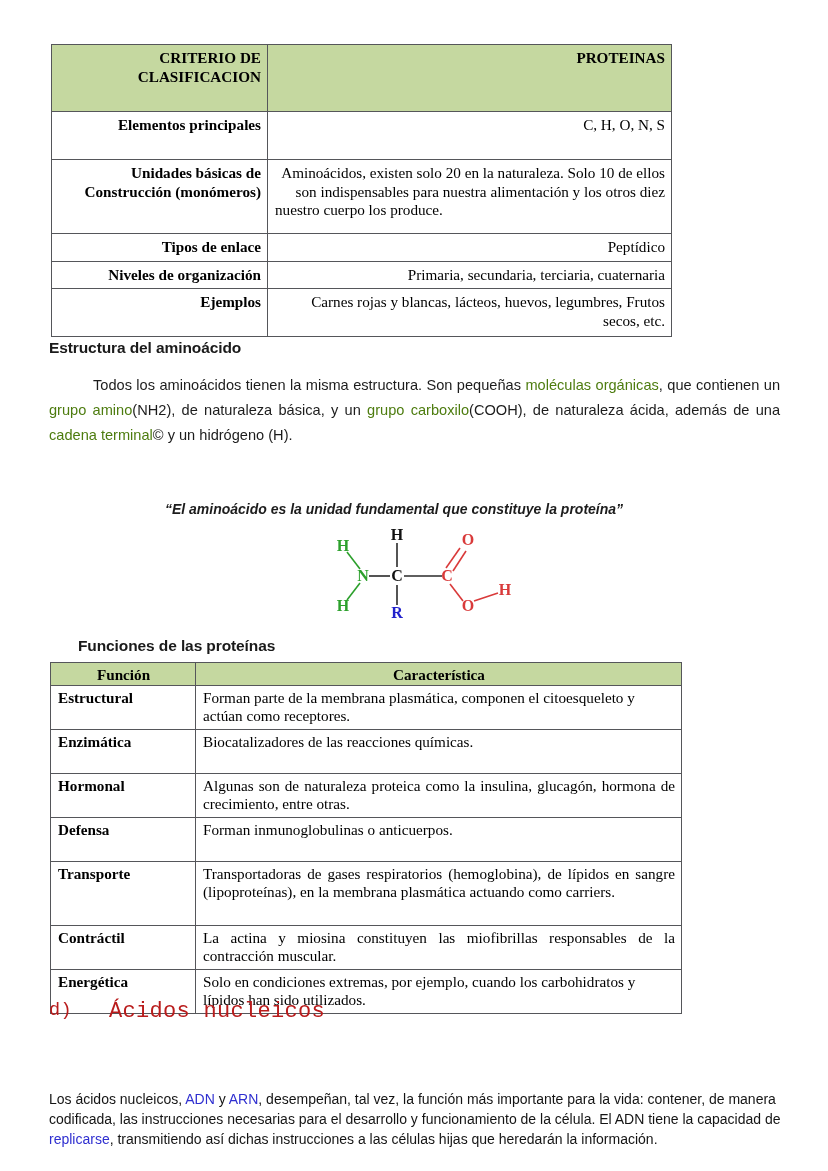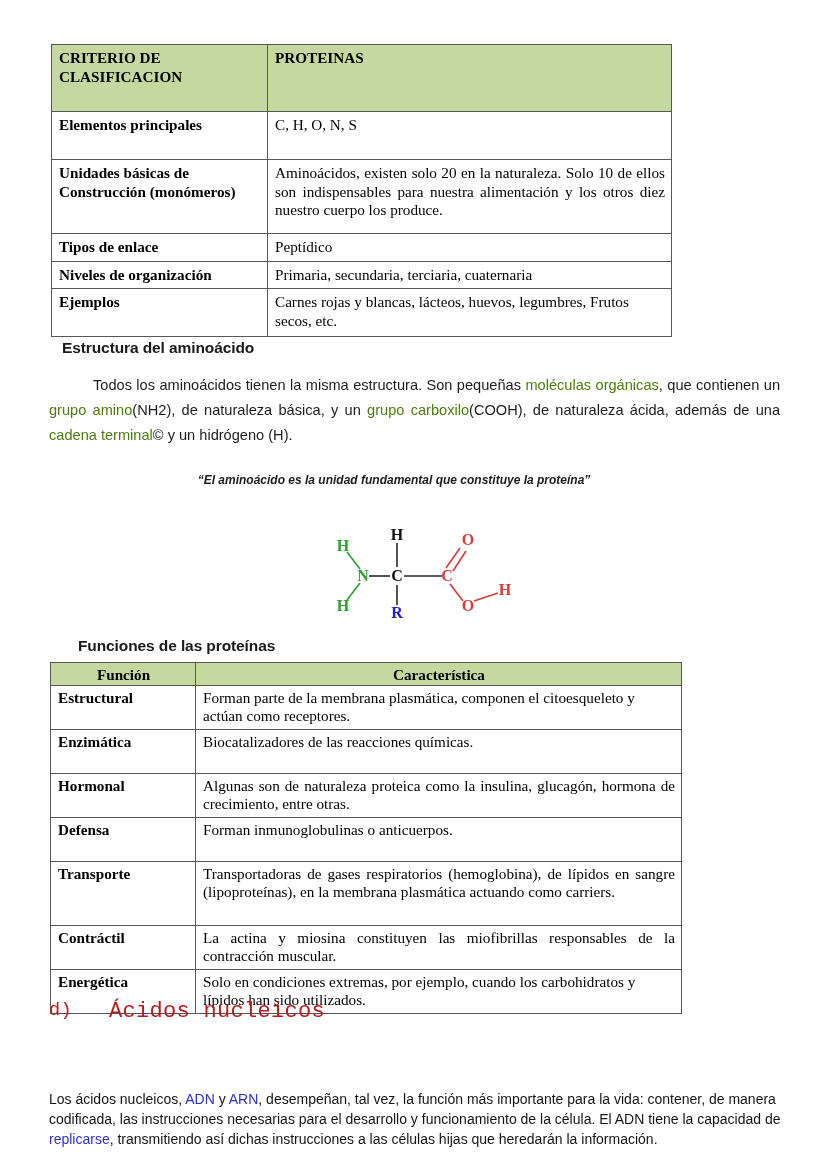--- a/index.html
+++ b/index.html
@@ -54,32 +54,32 @@
     text-align: center;
   }
 
   
   #table-criterio {
     position: absolute;
     left: 51px;
     top: 44px;
     width: 620px;
   }
-  #table-criterio td { padding-top: 4px; padding-bottom: 4px; }
+  #table-criterio td { padding-top: 4px; padding-bottom: 4px; text-align: right; }
 
   
   .sec-heading {
     position: absolute;
     font-family: "Liberation Sans", sans-serif;
     font-weight: bold;
     font-size: 15.5px;
     color: #1a1a1a;
     letter-spacing: -0.1px;
   }
-  #heading-estructura { left: 62px; top: 339px; }
+  #heading-estructura { left: 49px; top: 339px; }
   #heading-funciones  { left: 78px; top: 637px; }
 
   
   #para-estructura {
     position: absolute;
     left: 49px;
     top: 373px;
     width: 731px;
     font-family: "Liberation Sans", sans-serif;
     font-size: 14.6px;
@@ -91,27 +91,27 @@
   #para-estructura .indent { display: inline-block; width: 44px; }
   .kw {
     color: #4d7c0f;
     font-weight: normal;
   }
 
   
   #quote-aminoacido {
     position: absolute;
     left: 0;
-    top: 473px;
+    top: 501px;
     width: 788px;
     text-align: center;
     font-family: "Liberation Sans", sans-serif;
     font-style: italic;
     font-weight: bold;
-    font-size: 12px;
+    font-size: 14px;
     color: #1c1c1c;
   }
 
   
   #molecule-diagram {
     position: absolute;
     left: 322px;
     top: 521px;
     width: 200px;
     height: 105px;

